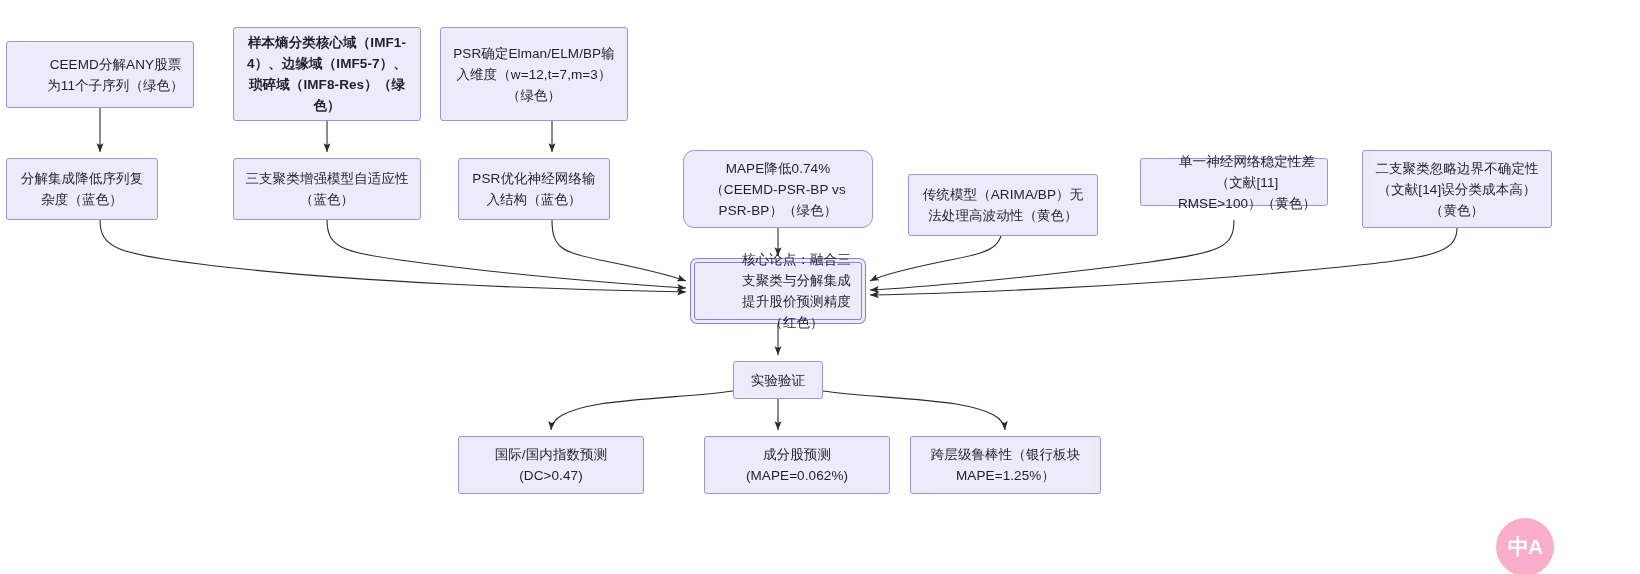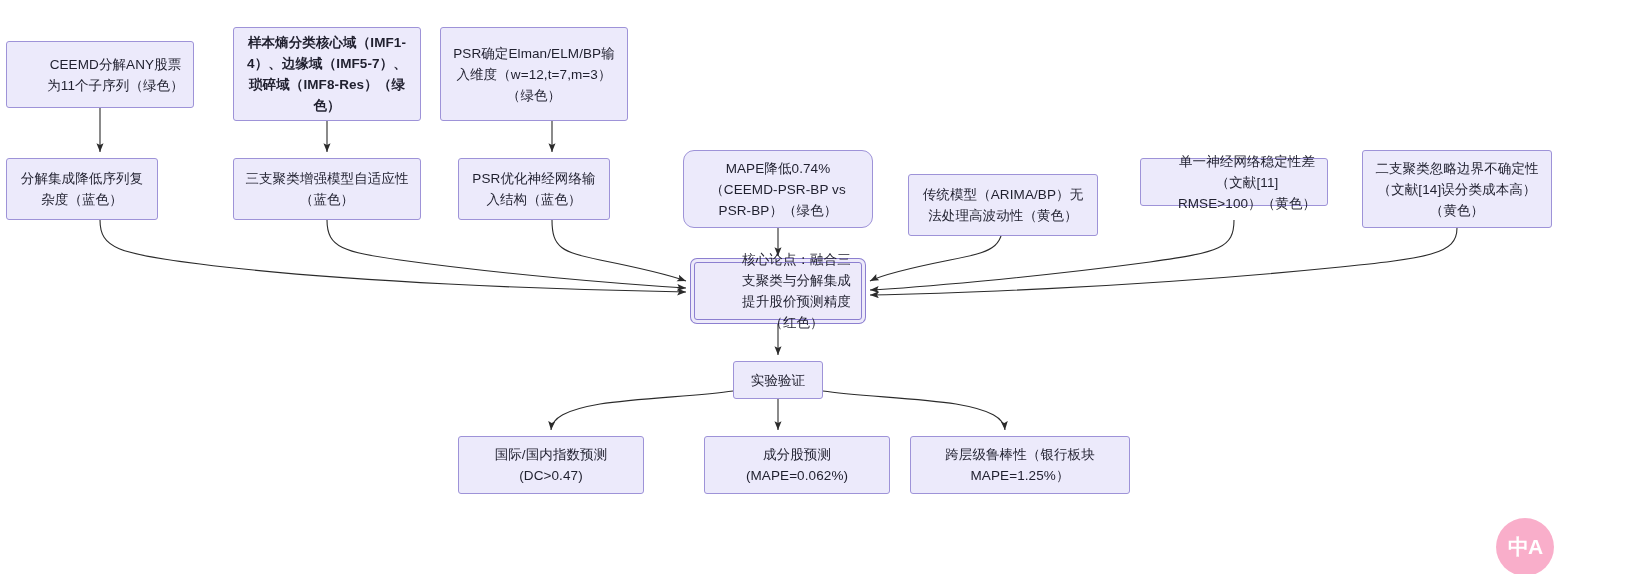--- a/index.html
+++ b/index.html
@@ -155,21 +155,21 @@
   <div class="node" style="left:458px;top:436px;width:186px;height:58px;">
     <span class="label">国际/国内指数预测
 (DC&gt;0.47)</span>
   </div>
 
   <div class="node" style="left:704px;top:436px;width:186px;height:58px;">
     <span class="label">成分股预测
 (MAPE=0.062%)</span>
   </div>
 
-  <div class="node" style="left:910px;top:436px;width:220px;height:58px;">
+  <div class="node" style="left:910px;top:436px;width:191px;height:58px;">
     <span class="label">跨层级鲁棒性（银行板块
 MAPE=1.25%）</span>
   </div>
 
   <div class="watermark" style="left:1496px;top:518px;">
     <span>中A</span>
   </div>
 
 </div>
 

